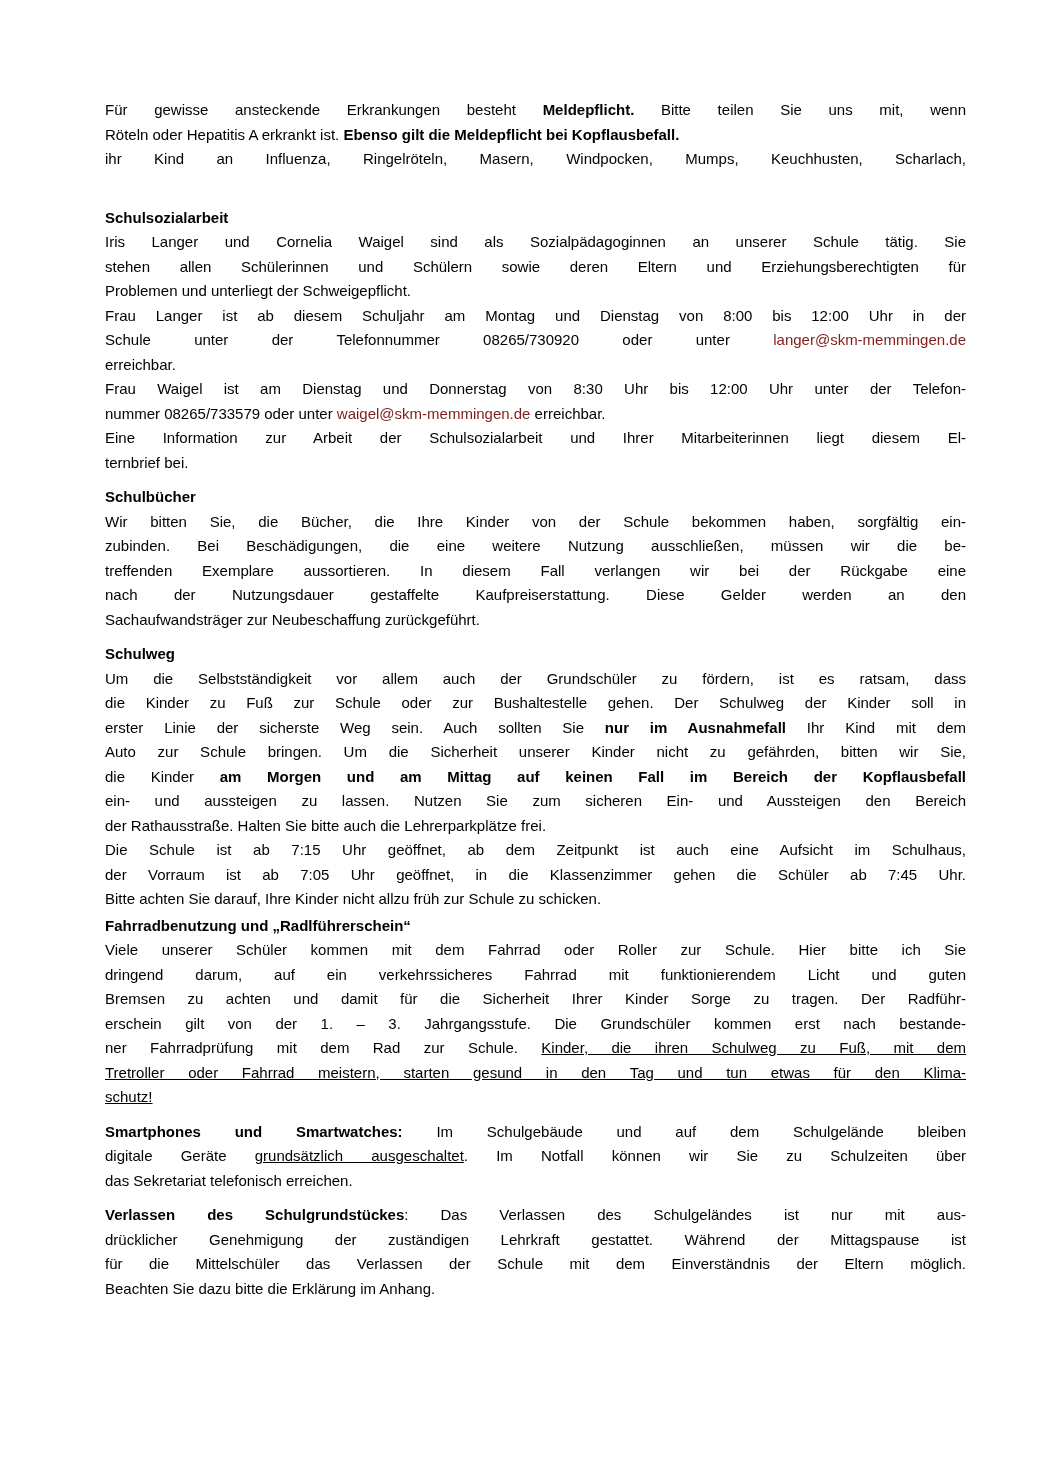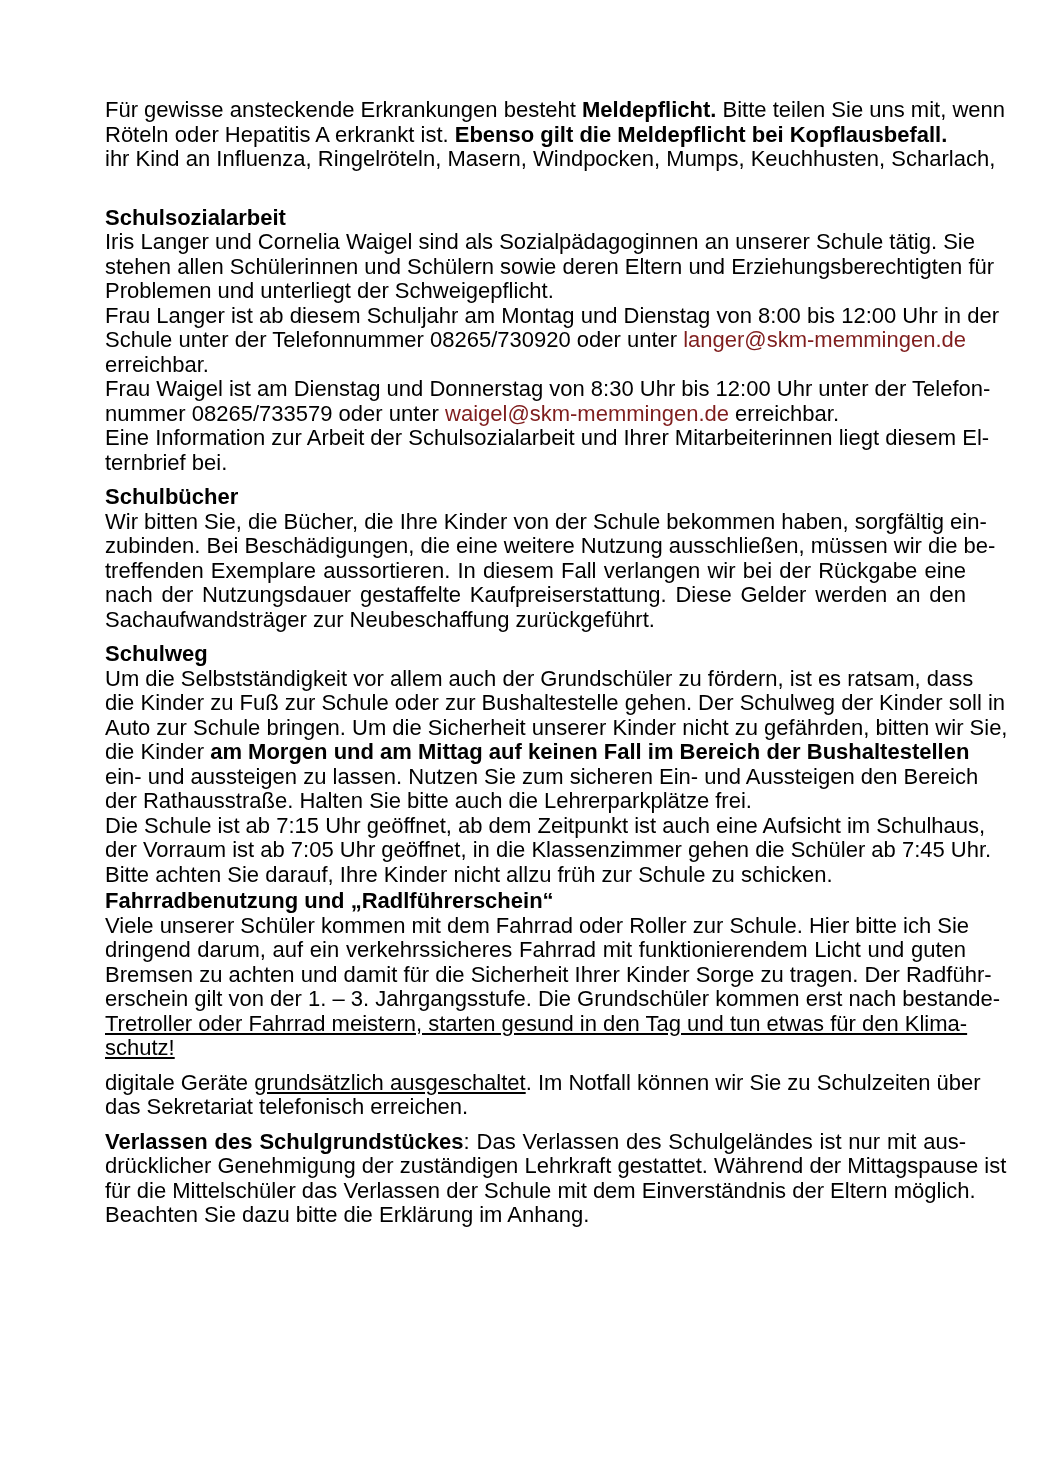--- a/index.html
+++ b/index.html
@@ -1,18 +1,18 @@
 <!DOCTYPE html>
 <html><head>
 <meta charset="utf-8">
 <style>
   html, body { margin: 0; padding: 0; background: #ffffff; }
   body { width: 1040px; height: 1471px; position: relative; overflow: hidden;
          font-family: "Liberation Sans", sans-serif; color: #000; }
-  .page { position: absolute; left: 105px; top: 98px; width: 861px; font-size: 22px; }
+  .page { position: absolute; left: 105px; top: 98px; width: 861px; font-size: 15px; }
   .ln { display: block; height: 24.5px; line-height: 24.5px; white-space: nowrap; }
   .ln.j { text-align: justify; text-align-last: justify; }
   .b { font-weight: bold; }
   .u { text-decoration: underline; }
   a.link { color: #7f1d1d; }
   .gap-lg { height: 34px; }
   .gap-sm { height: 10px; }
 </style>
 </head>
 <body>
@@ -51,44 +51,47 @@
     <span class="ln j">nach der Nutzungsdauer gestaffelte Kaufpreiserstattung. Diese Gelder werden an den</span>
     <span class="ln">Sachaufwandsträger zur Neubeschaffung zurückgeführt.</span>
   </div>
 
   <div class="gap-sm"></div>
 
   <div>
     <span class="ln b">Schulweg</span>
     <span class="ln j">Um die Selbstständigkeit vor allem auch der Grundschüler zu fördern, ist es ratsam, dass</span>
     <span class="ln j">die Kinder zu Fuß zur Schule oder zur Bushaltestelle gehen. Der Schulweg der Kinder soll in</span>
+    <span class="ln j"><span>erster Linie der sicherste Weg sein. Auch sollten Sie </span><span class="b">nur im Ausnahmefall</span><span> Ihr Kind mit dem</span></span>
     <span class="ln j">Auto zur Schule bringen. Um die Sicherheit unserer Kinder nicht zu gefährden, bitten wir Sie,</span>
-    <span class="ln j"><span>die Kinder </span><span class="b">am Morgen und am Mittag auf keinen Fall im Bereich der Bushaltestellen</span></span>
+    <span class="ln j"><span>die Kinder </span><span class="b">am Morgen und am Mittag auf keinen Fall im Bereich der Kopflausbefall</span></span>
     <span class="ln j">ein- und aussteigen zu lassen. Nutzen Sie zum sicheren Ein- und Aussteigen den Bereich</span>
     <span class="ln">der Rathausstraße. Halten Sie bitte auch die Lehrerparkplätze frei.</span>
     <span class="ln j">Die Schule ist ab 7:15 Uhr geöffnet, ab dem Zeitpunkt ist auch eine Aufsicht im Schulhaus,</span>
     <span class="ln j">der Vorraum ist ab 7:05 Uhr geöffnet, in die Klassenzimmer gehen die Schüler ab 7:45 Uhr.</span>
     <span class="ln">Bitte achten Sie darauf, Ihre Kinder nicht allzu früh zur Schule zu schicken.</span>
   </div>
 
   <div style="height:2px"></div>
 
   <div>
     <span class="ln b">Fahrradbenutzung und „Radlführerschein“</span>
     <span class="ln j">Viele unserer Schüler kommen mit dem Fahrrad oder Roller zur Schule. Hier bitte ich Sie</span>
     <span class="ln j">dringend darum, auf ein verkehrssicheres Fahrrad mit funktionierendem Licht und guten</span>
     <span class="ln j">Bremsen zu achten und damit für die Sicherheit Ihrer Kinder Sorge zu tragen. Der Radführ-</span>
     <span class="ln j">erschein gilt von der 1. – 3. Jahrgangsstufe. Die Grundschüler kommen erst nach bestande-</span>
+    <span class="ln j"><span>ner Fahrradprüfung mit dem Rad zur Schule. </span><span class="u">Kinder, die ihren Schulweg zu Fuß, mit dem</span></span>
     <span class="ln j u">Tretroller oder Fahrrad meistern, starten gesund in den Tag und tun etwas für den Klima-</span>
     <span class="ln"><span class="u">schutz!</span></span>
   </div>
 
   <div class="gap-sm"></div>
 
   <div>
+    <span class="ln j"><span class="b">Smartphones und Smartwatches:</span><span> Im Schulgebäude und auf dem Schulgelände bleiben</span></span>
     <span class="ln j"><span>digitale Geräte </span><span class="u">grundsätzlich ausgeschaltet</span><span>. Im Notfall können wir Sie zu Schulzeiten über</span></span>
     <span class="ln">das Sekretariat telefonisch erreichen.</span>
   </div>
 
   <div class="gap-sm"></div>
 
   <div>
     <span class="ln j"><span class="b">Verlassen des Schulgrundstückes</span><span>: Das Verlassen des Schulgeländes ist nur mit aus-</span></span>
     <span class="ln j">drücklicher Genehmigung der zuständigen Lehrkraft gestattet. Während der Mittagspause ist</span>
     <span class="ln j">für die Mittelschüler das Verlassen der Schule mit dem Einverständnis der Eltern möglich.</span>

